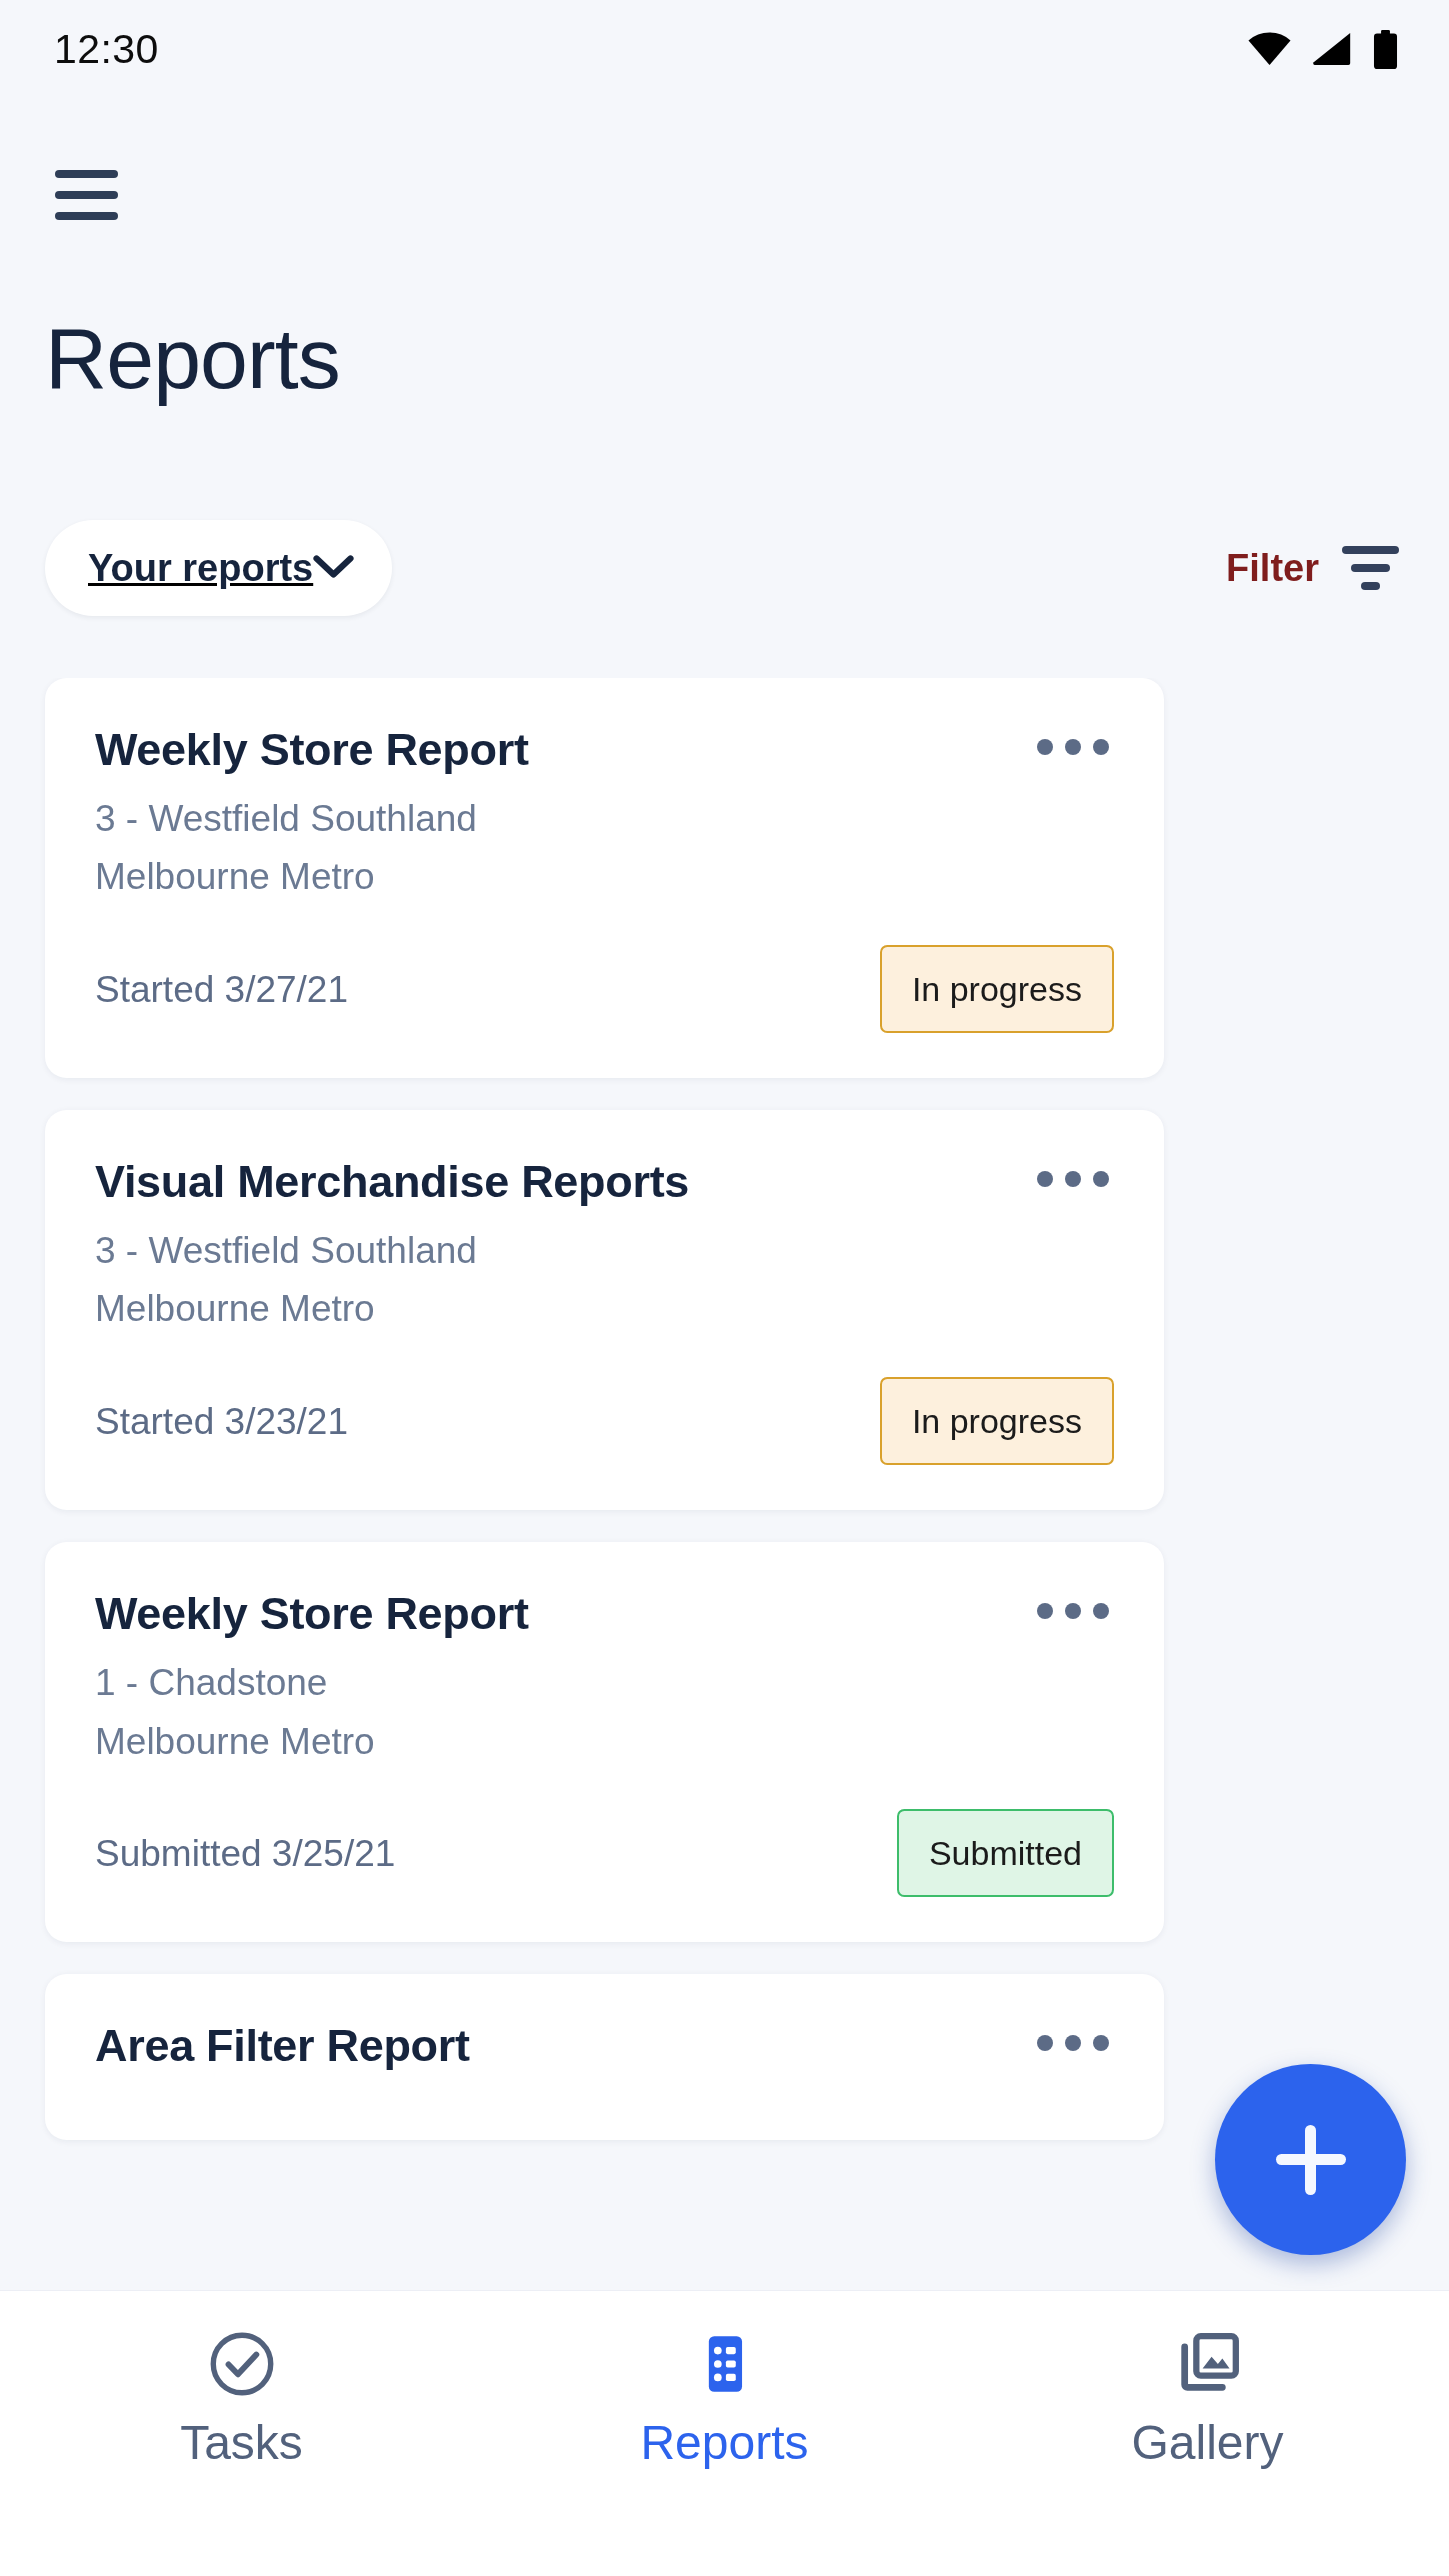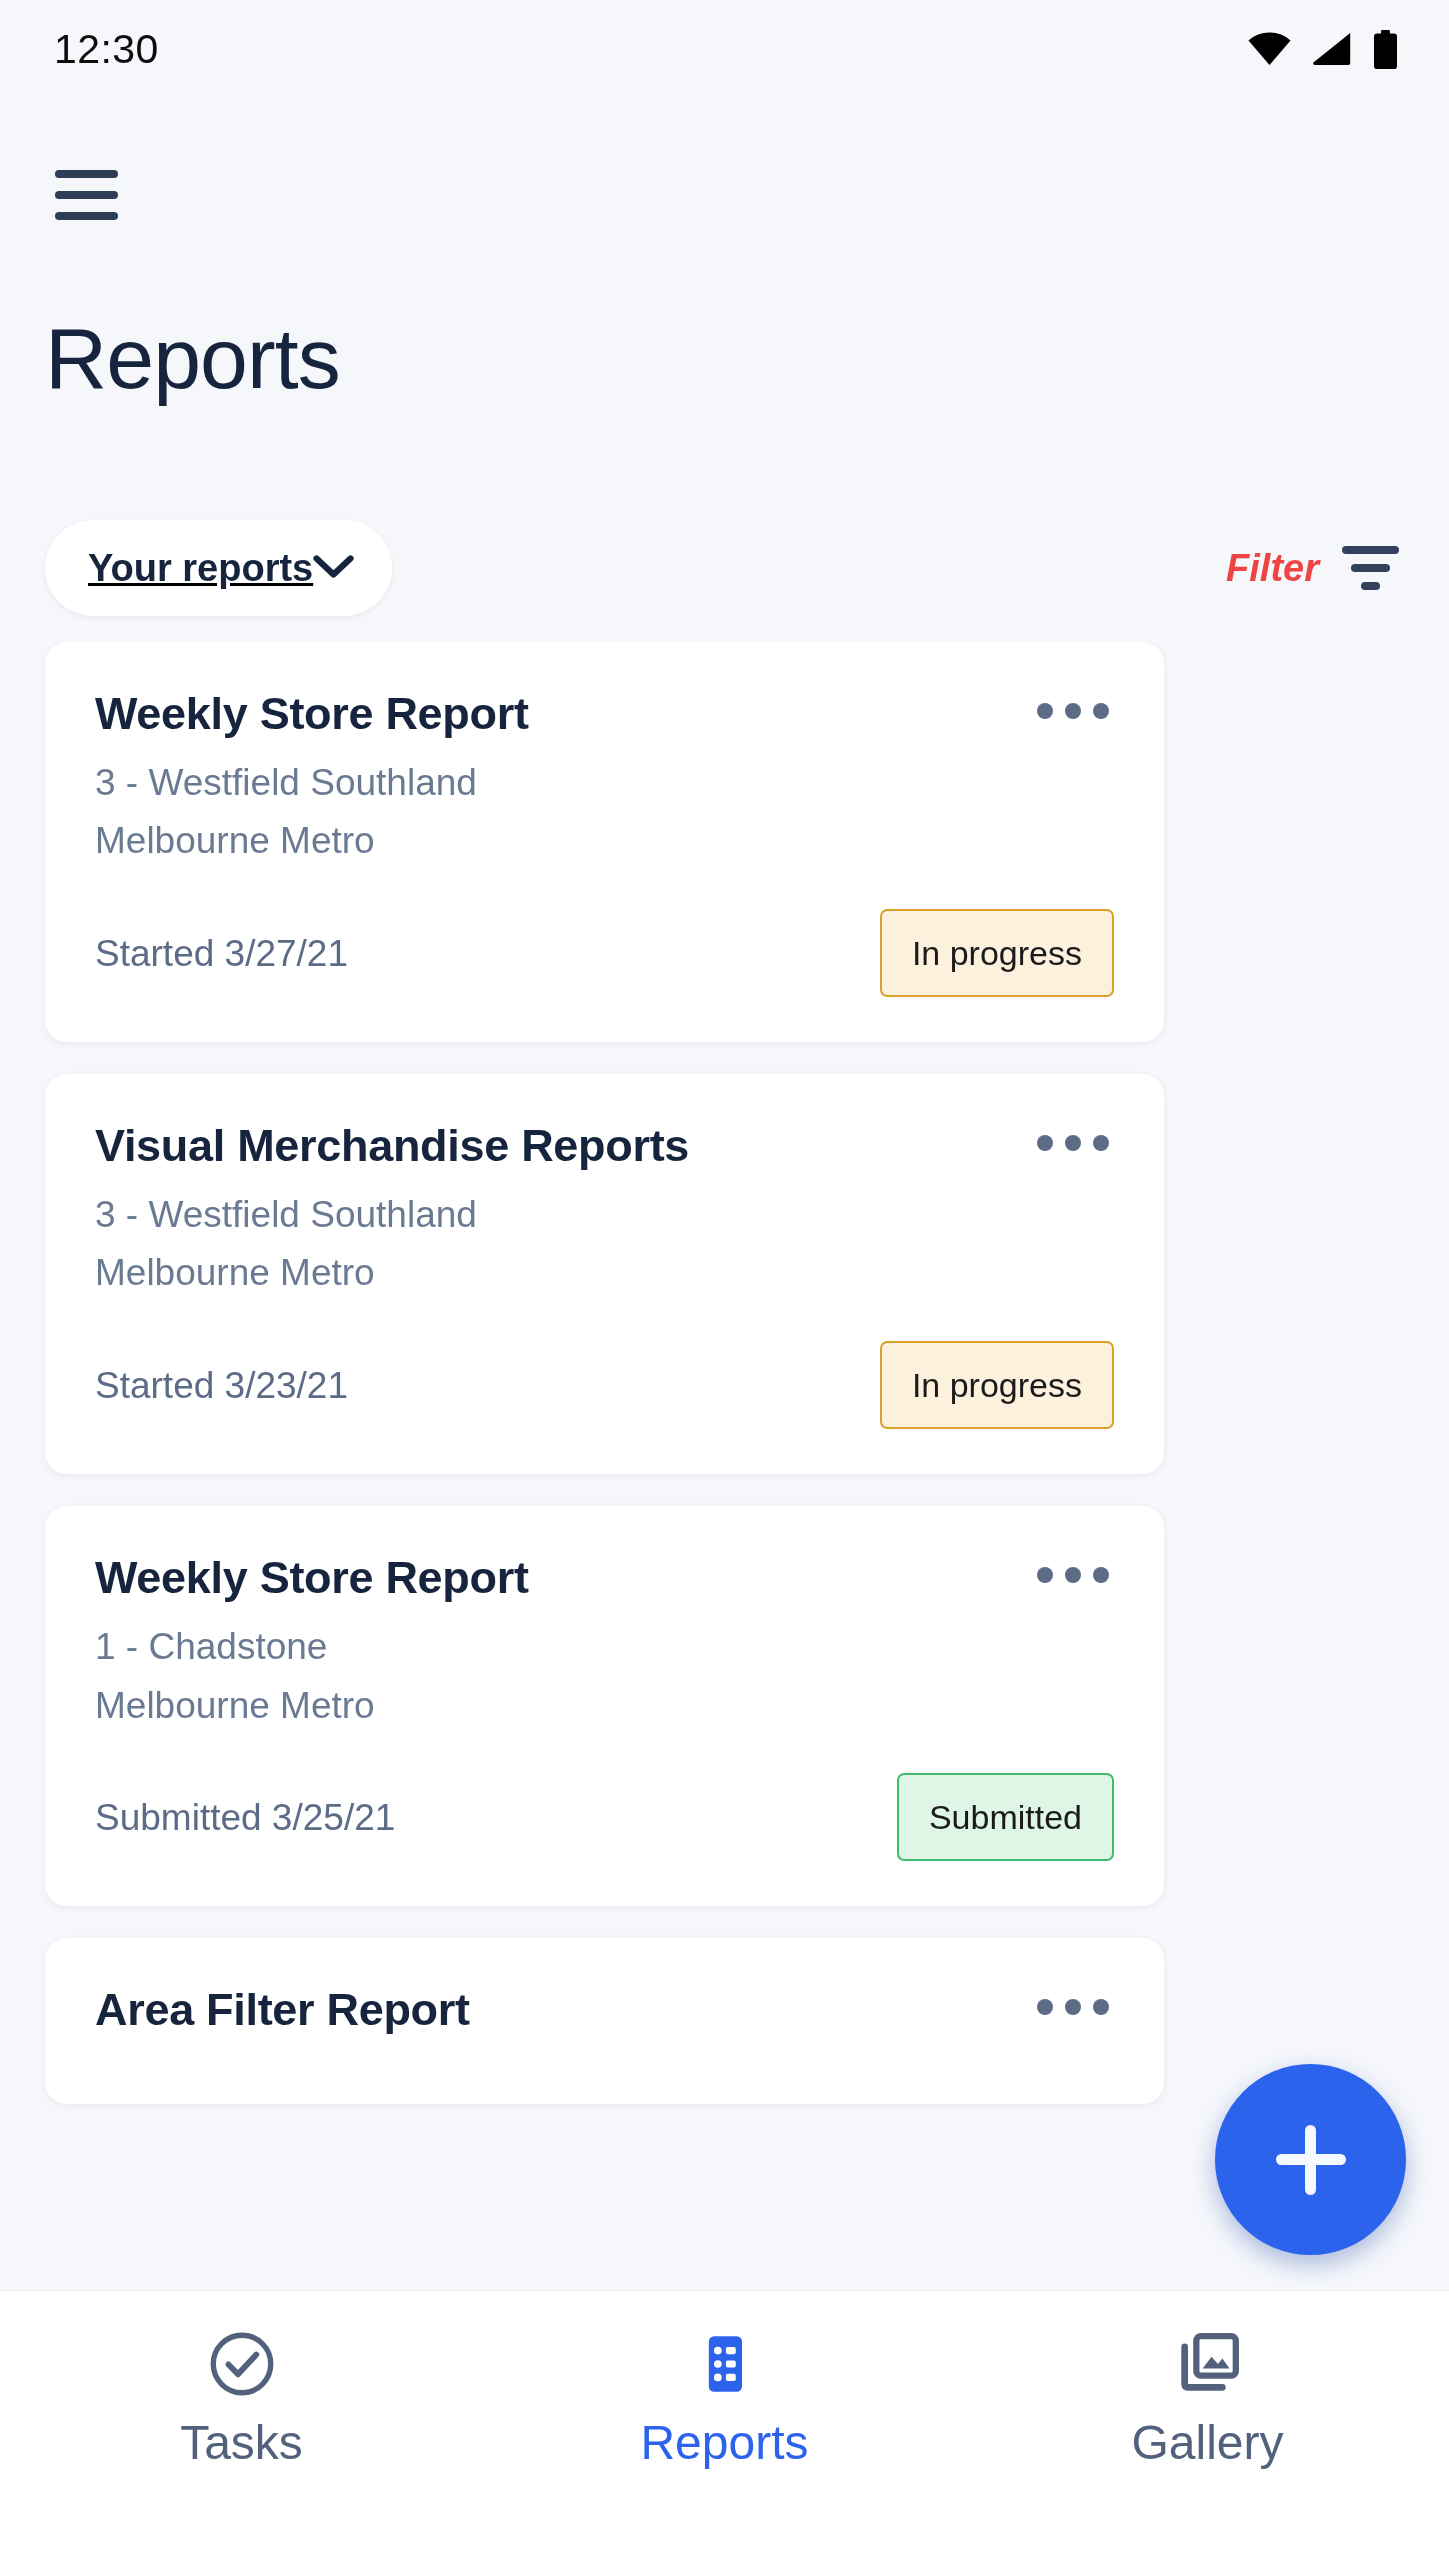--- a/index.html
+++ b/index.html
@@ -115,44 +115,43 @@
 
   .filter-btn {
     display: flex;
     align-items: center;
     gap: 23px;
     cursor: pointer;
   }
   .filter-label {
     font-size: 38px;
     font-weight: 700;
-    color: #ef4444;
-    line-height: 1;
-    font-style: italic;
+    color: #7f1d1d;
+    line-height: 1;
   }
   .filter-icon {
     display: flex;
     flex-direction: column;
     align-items: center;
     gap: 9.8px;
   }
   .filter-icon i {
     display: block;
     height: 8px;
     border-radius: 4.5px;
     background: #33415c;
   }
   .filter-icon i:nth-child(1) { width: 57px; }
   .filter-icon i:nth-child(2) { width: 39px; }
   .filter-icon i:nth-child(3) { width: 19.7px; }
 
   
   .card-list {
     position: absolute;
-    top: 642px;
+    top: 678px;
     left: 0;
     width: 1209px;
     height: 1612px;
     overflow: hidden;
   }
   .card {
     position: relative;
     margin: 0 45px 32px 45px;
     background: #ffffff;
     border-radius: 21.5px;

